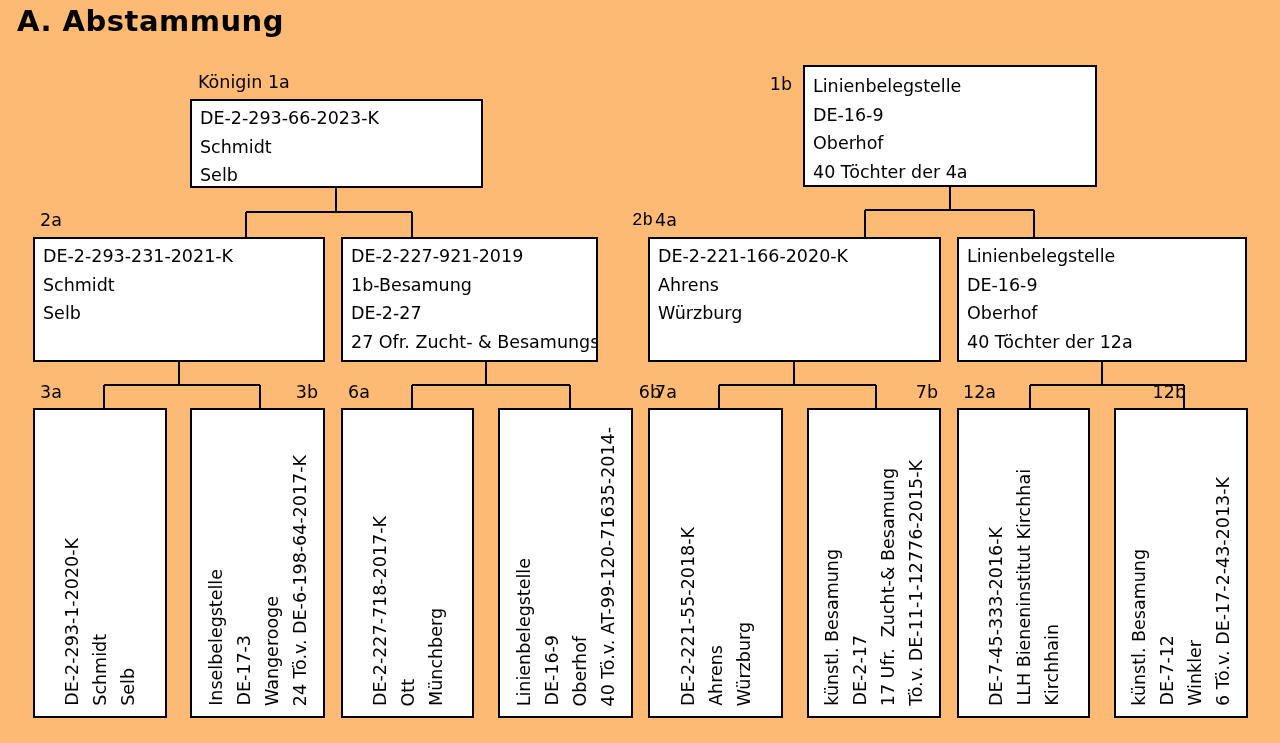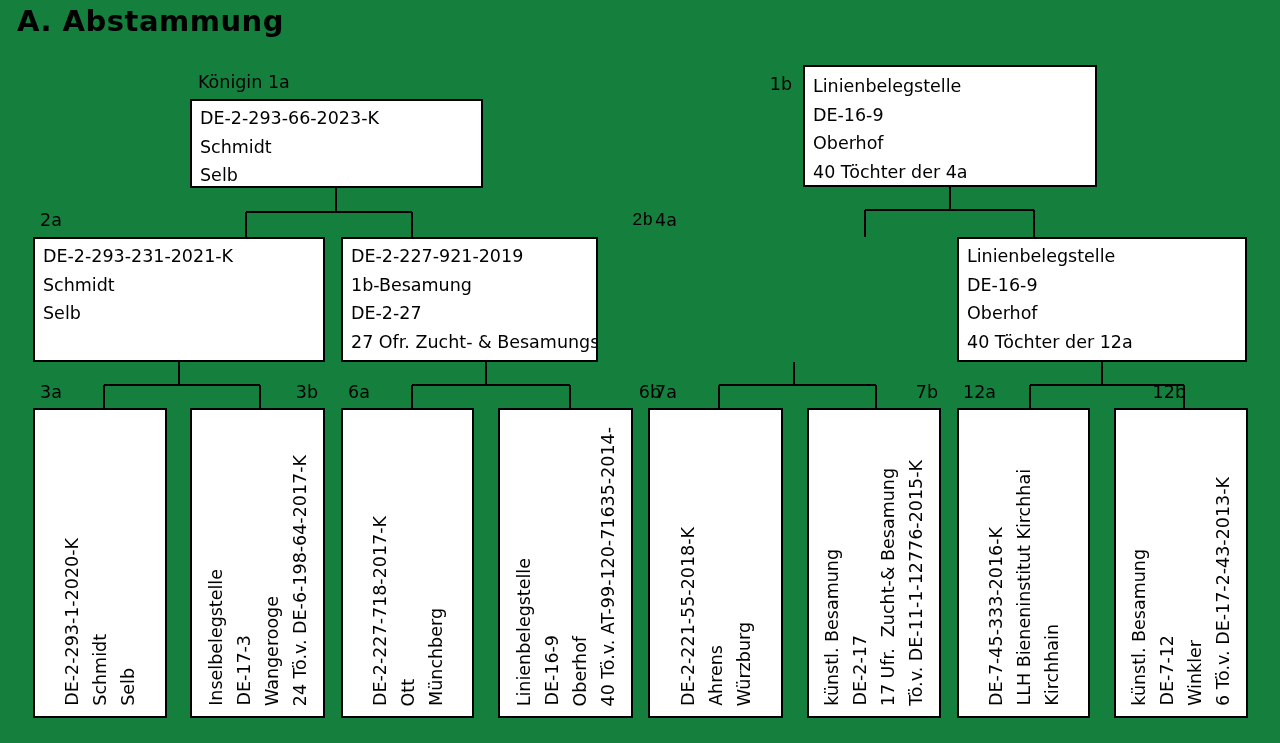--- a/index.html
+++ b/index.html
@@ -1,18 +1,18 @@
 <!DOCTYPE html>
 <html><head>
 <meta charset="utf-8">
 <style>
   html, body { margin:0; padding:0; background:#ffffff; }
   #stage {
     position:relative; width:1280px; height:743px; overflow:hidden;
-    background:#15803d; color:#000000;
+    background:#fdba74; color:#000000;
     font-family:"DejaVu Sans","Liberation Sans",sans-serif;
   }
   .title {
     position:absolute; left:17px; top:4px;
     font-size:29px; font-weight:700; letter-spacing:0.5px;
   }
   .hbox, .vbox {
     position:absolute; box-sizing:border-box; border:2px solid #000;
     background:#fff; overflow:hidden;
   }
@@ -70,20 +70,25 @@
 
   <div class="boxlabel r" style="left:598px;top:210px;width:55px;font-family:Liberation Mono, monospace;">2b</div>
   <div class="hbox" style="left:341px;top:237px;width:257px;height:125px;">
     <div class="hline">DE-2-227-921-2019</div>
     <div class="hline">1b-Besamung</div>
     <div class="hline">DE-2-27</div>
     <div class="hline">27 Ofr. Zucht- &amp; Besamungsstell</div>
   </div>
 
   <div class="boxlabel" style="left:655px;top:210px;">4a</div>
+  <div class="hbox" style="left:648px;top:237px;width:293px;height:125px;">
+    <div class="hline">DE-2-221-166-2020-K</div>
+    <div class="hline">Ahrens</div>
+    <div class="hline">Würzburg</div>
+  </div>
 
   <div class="boxlabel r" style="left:1185px;top:196px;width:55px;margin-top:42px;">4b</div>
   <div class="hbox" style="left:957px;top:237px;width:290px;height:125px;">
     <div class="hline">Linienbelegstelle</div>
     <div class="hline">DE-16-9</div>
     <div class="hline">Oberhof</div>
     <div class="hline">40 Töchter der 12a</div>
   </div>
 
   <div class="boxlabel" style="left:40px;top:382px;">3a</div>

